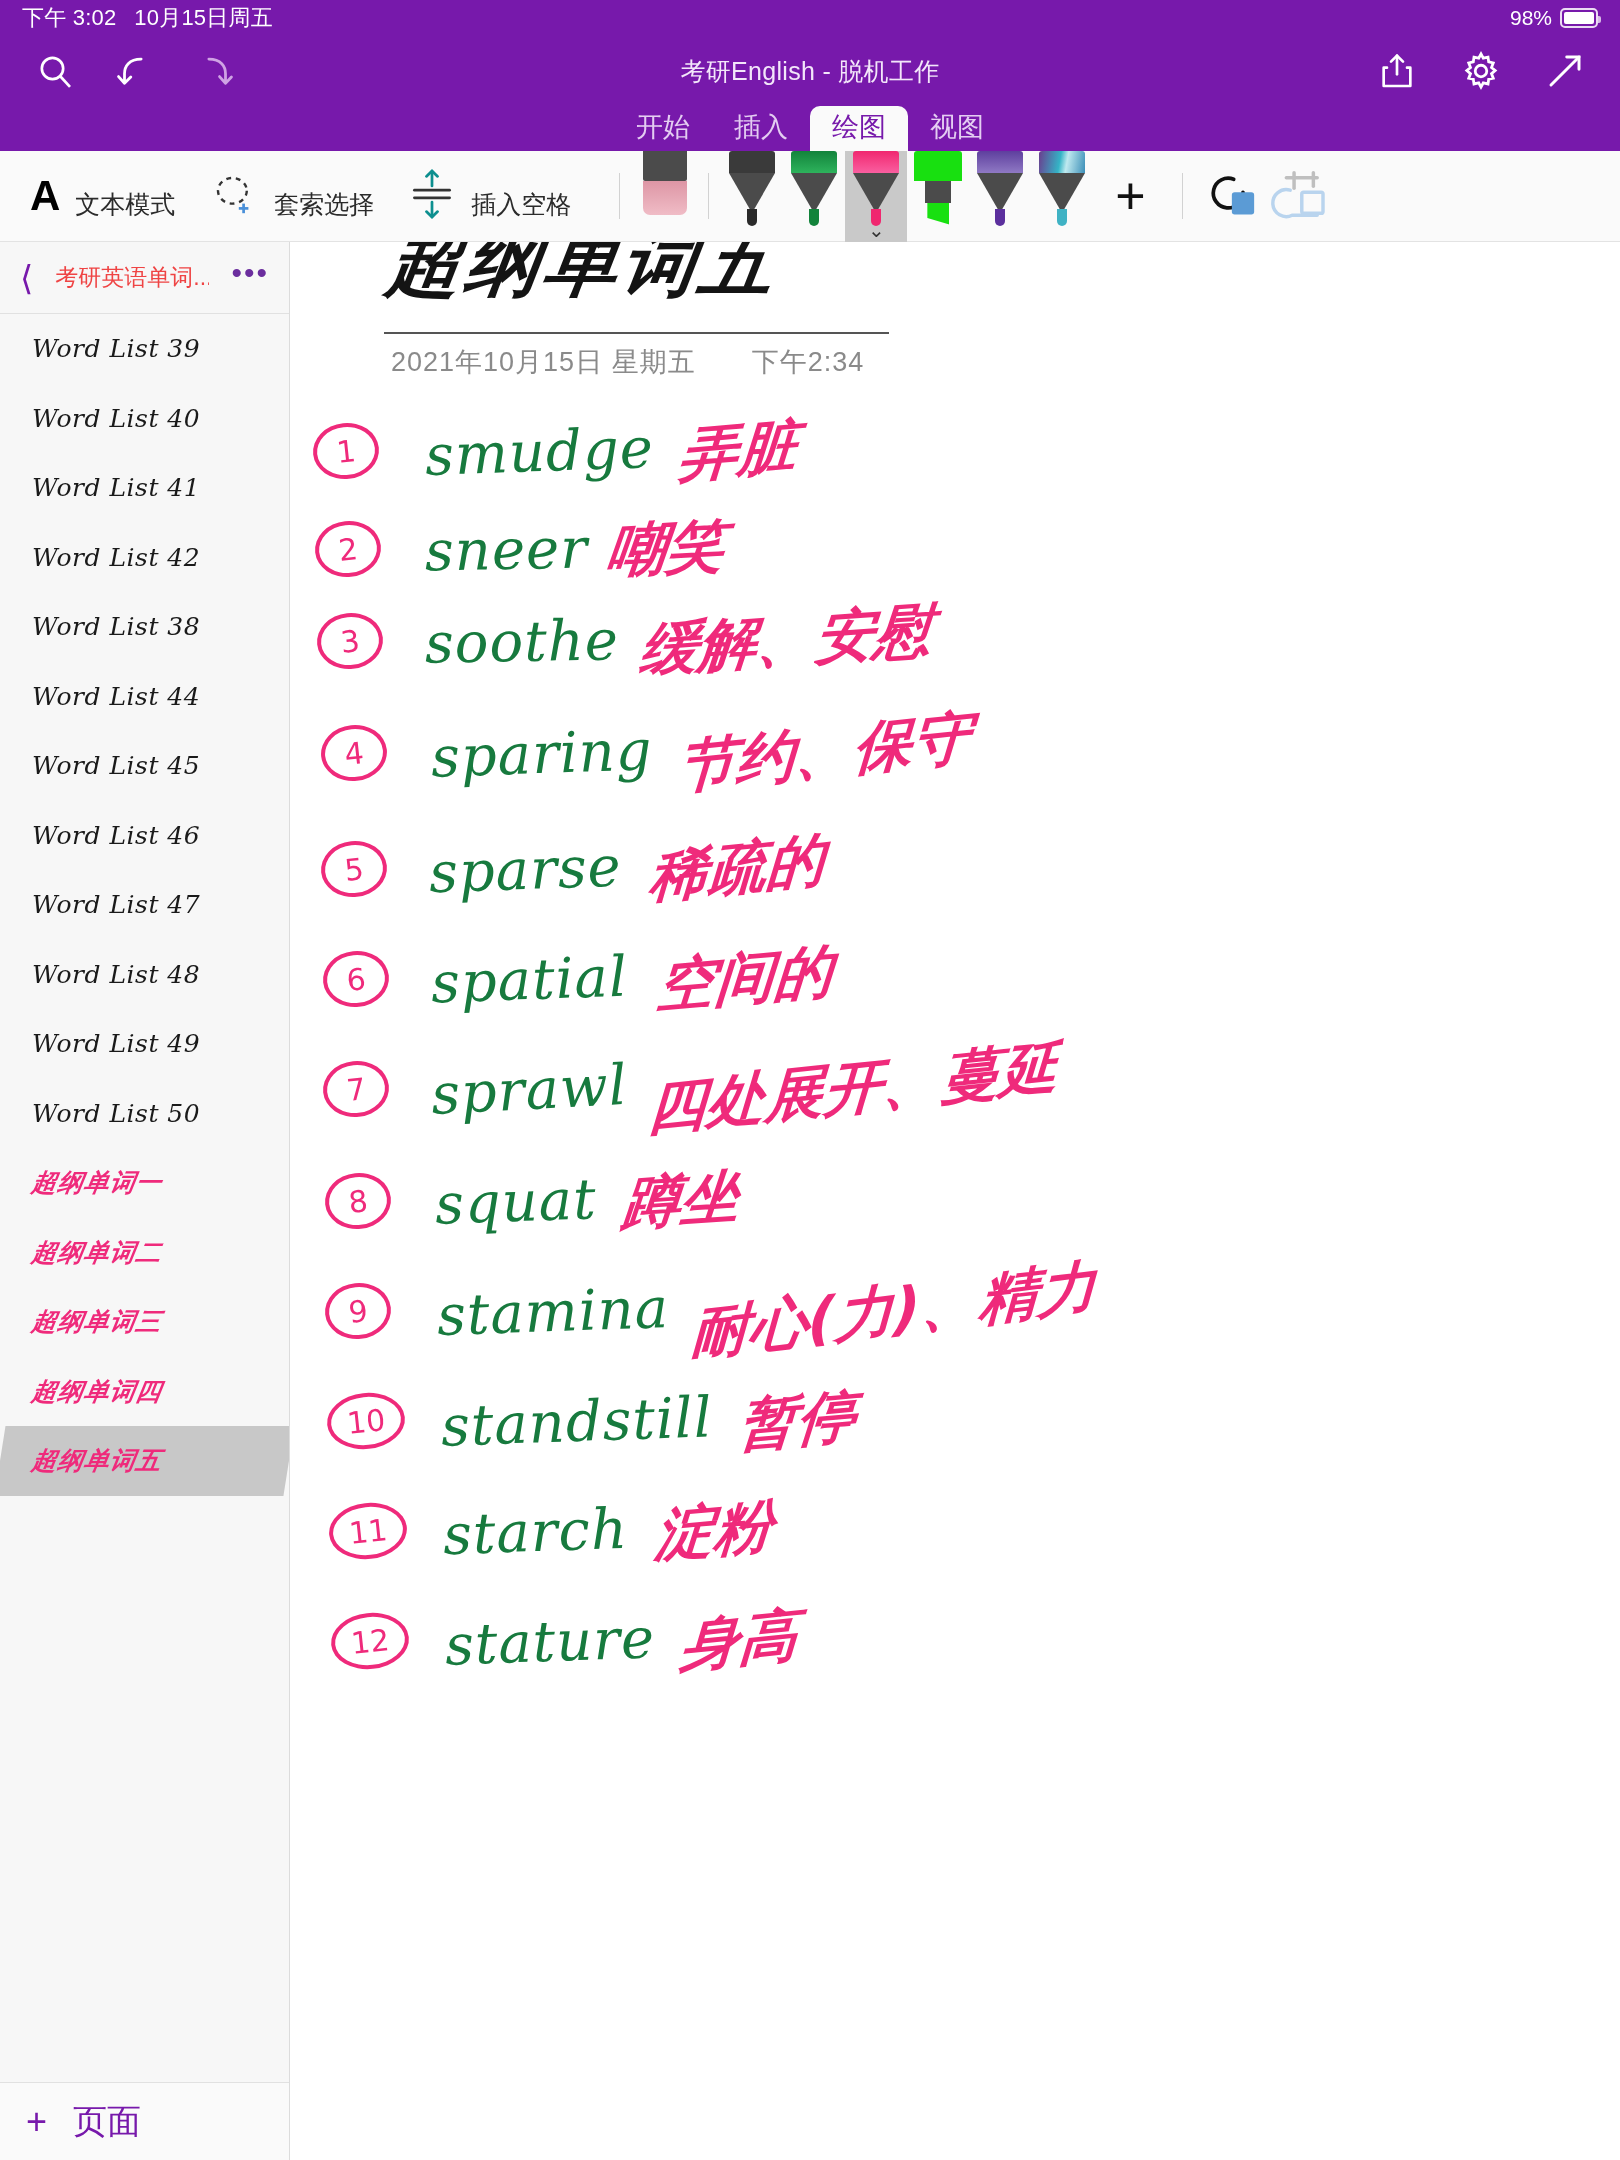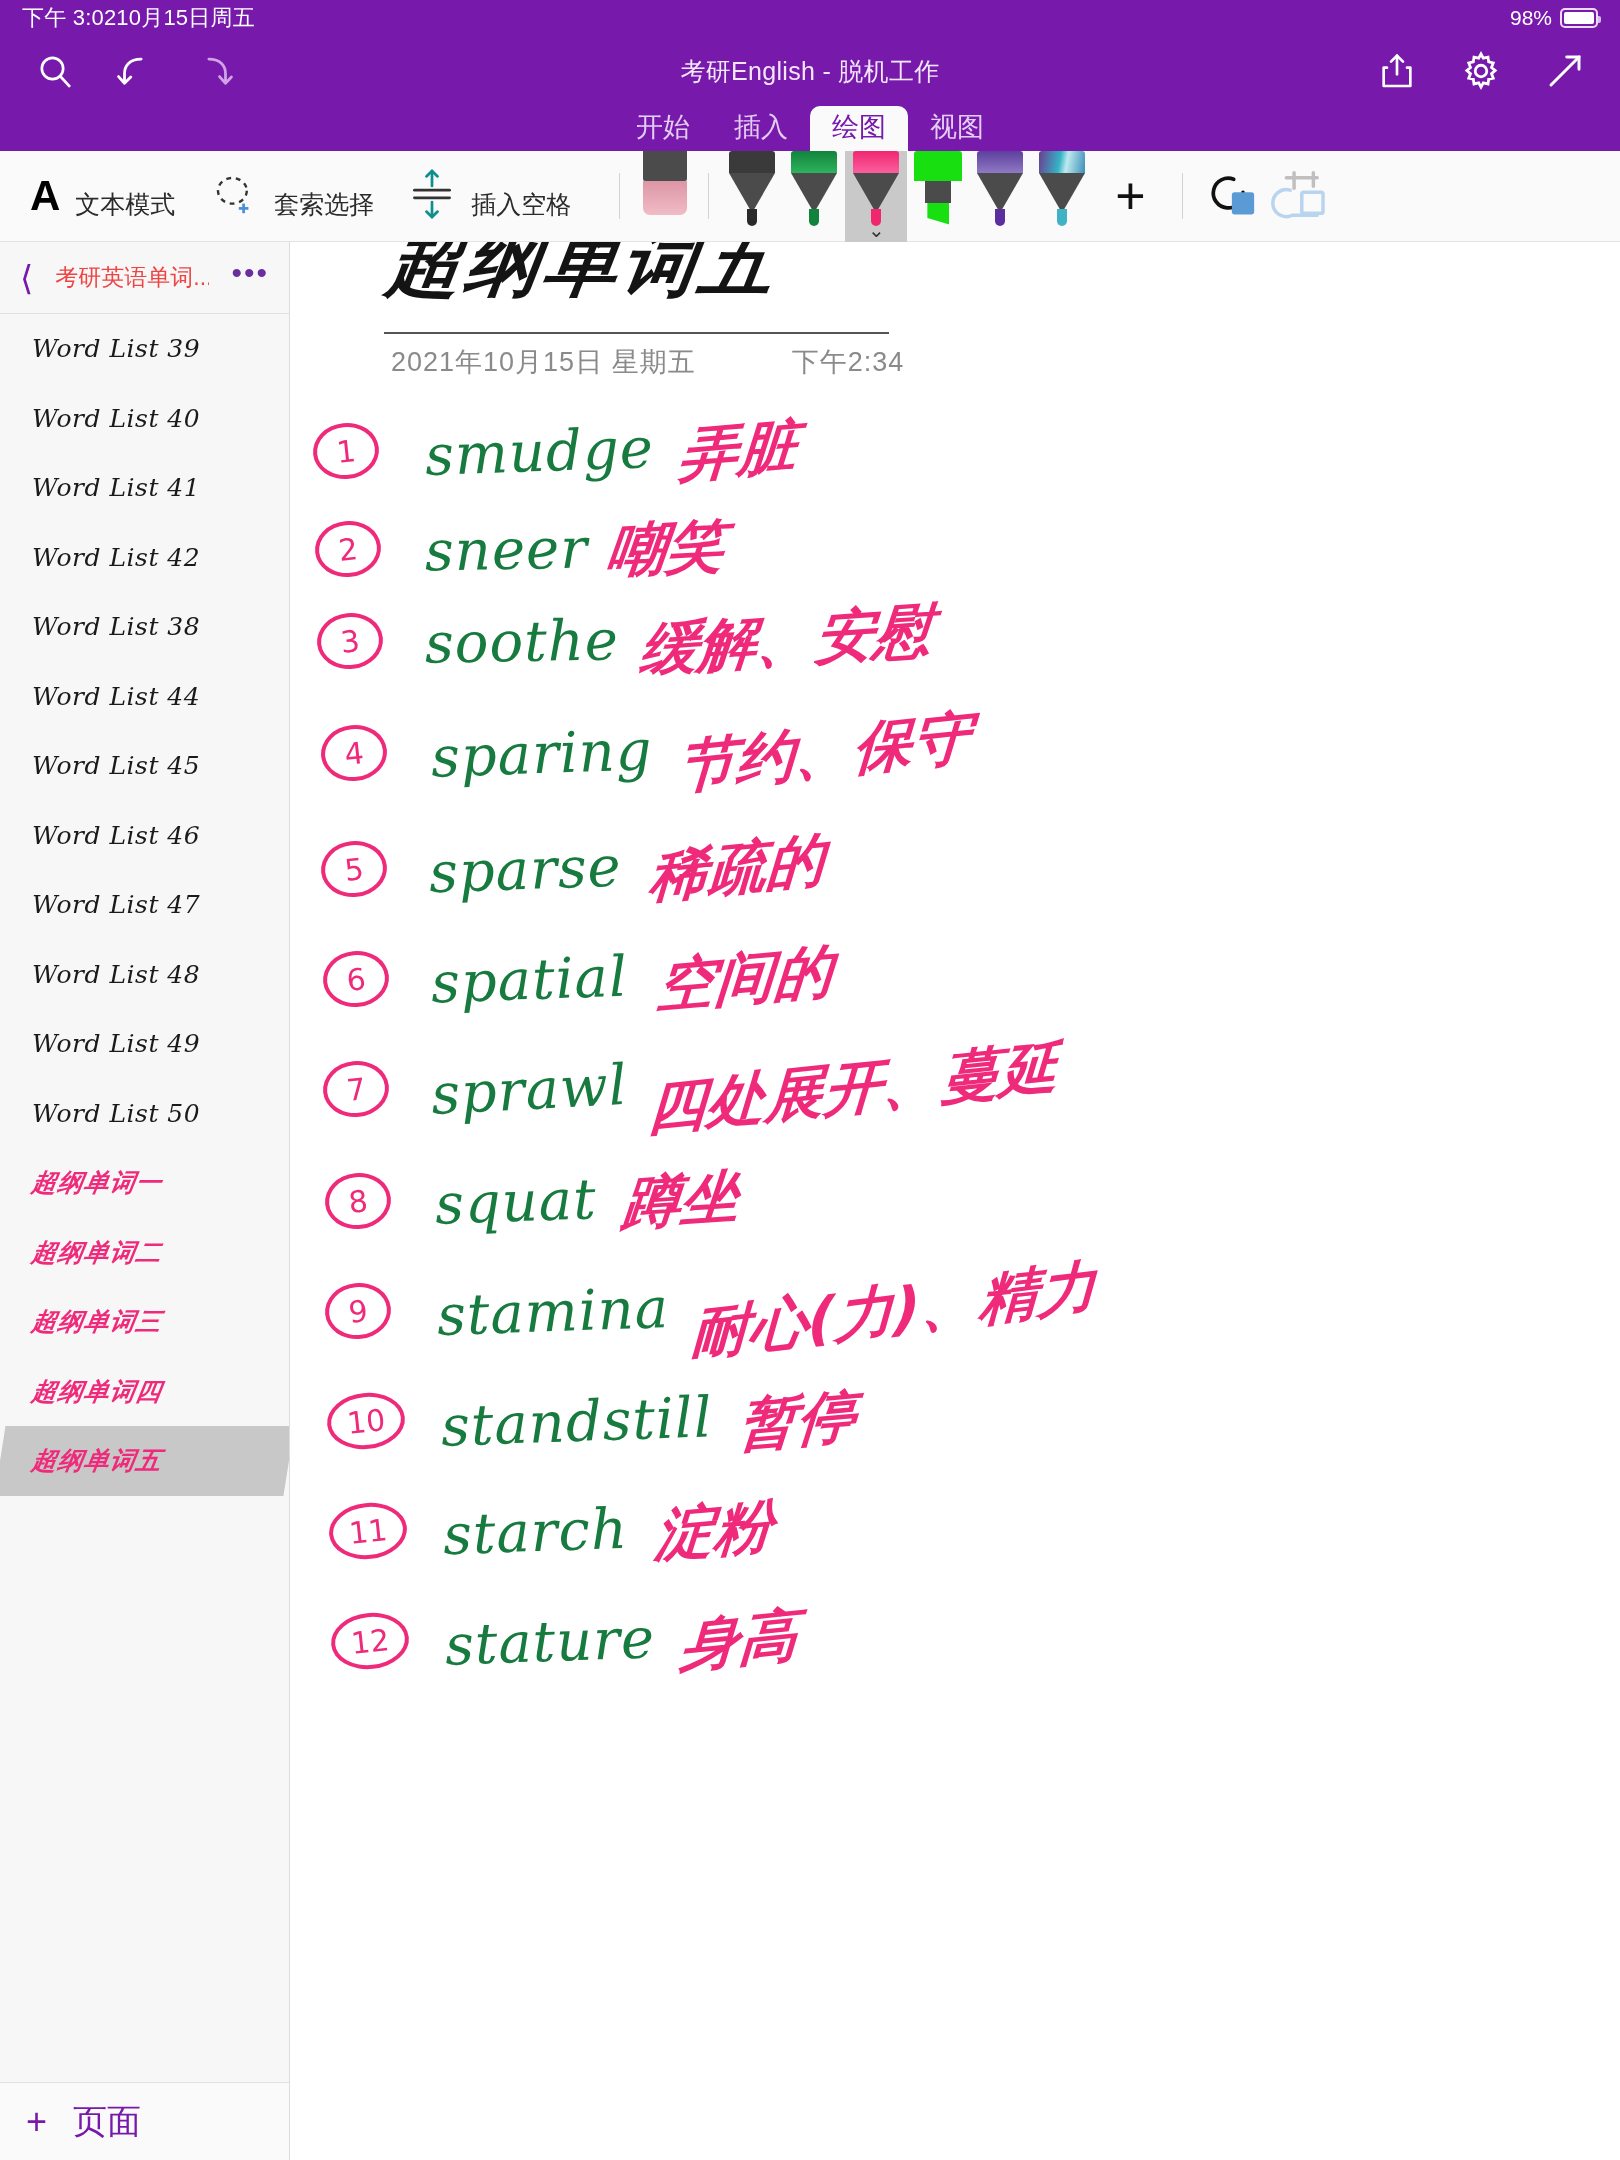--- a/index.html
+++ b/index.html
@@ -12,21 +12,21 @@
   }
 
   
   #statusbar {
     position: absolute; left: 0; top: 0; width: 1620px; height: 36px;
     background: #7719ab;
     display: flex; align-items: center;
     padding: 0 22px;
     color: #ffffff;
   }
-  #statusbar .left { display: flex; align-items: baseline; font-size: 22px; letter-spacing: .2px; }
+  #statusbar .left { display: flex; align-items: baseline; gap: 18px; font-size: 22px; letter-spacing: .2px; }
   #statusbar .right { margin-left: auto; display: flex; align-items: center; gap: 8px; font-size: 21px; }
   .batt-shell {
     width: 38px; height: 20px; border: 2px solid rgba(255,255,255,.85);
     border-radius: 5px; position: relative; display: inline-block;
   }
   .batt-shell::after {
     content: ""; position: absolute; right: -5px; top: 6px; width: 3px; height: 7px;
     background: rgba(255,255,255,.7); border-radius: 0 2px 2px 0;
   }
   .batt-fill { position: absolute; left: 2px; top: 2px; bottom: 2px; width: 30px; background: #fff; border-radius: 2px; }
@@ -144,21 +144,21 @@
     font-size: 74px; color: #141414; letter-spacing: 4px;
     transform: skewX(-8deg);
     white-space: nowrap;
   }
   #title-rule {
     position: absolute; left: 93px; top: 90px; width: 505px; height: 2px; background: #555;
   }
   #note-date {
     position: absolute; left: 100px; top: 102px;
     font-size: 27px; color: #8a8a8a; letter-spacing: 1px;
-    display: flex; gap: 96px;
+    display: flex; gap: 56px;
   }
 
   .vrow { position: absolute; display: flex; align-items: center; }
   .num {
     width: 66px; height: 56px; border: 4px solid #ef2a7b; border-radius: 50%;
     display: flex; align-items: center; justify-content: center;
     font-family: "DejaVu Sans", sans-serif; font-size: 30px; color: #ef2a7b;
     transform: rotate(-6deg); flex: none;
   }
   .num.wide { width: 78px; }

